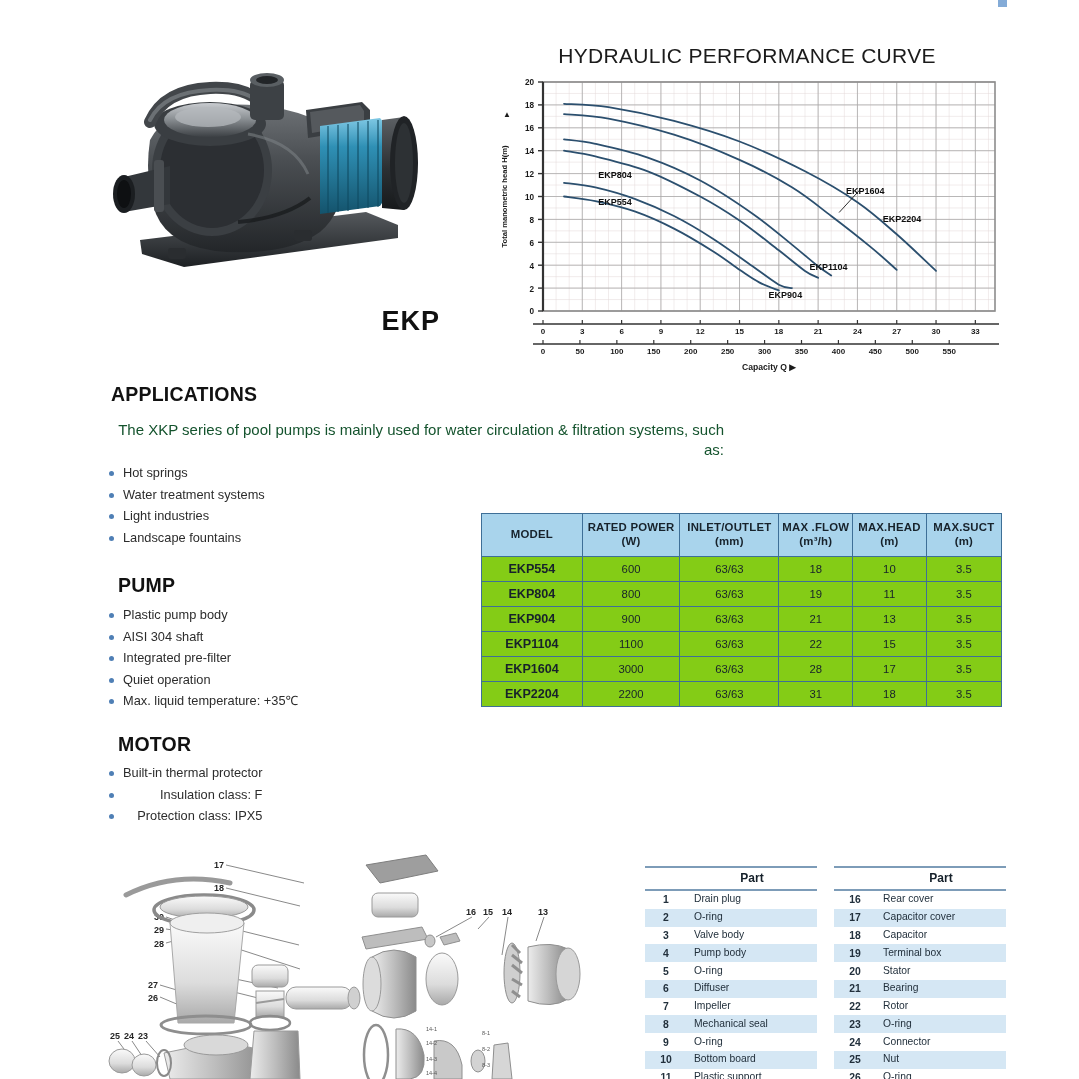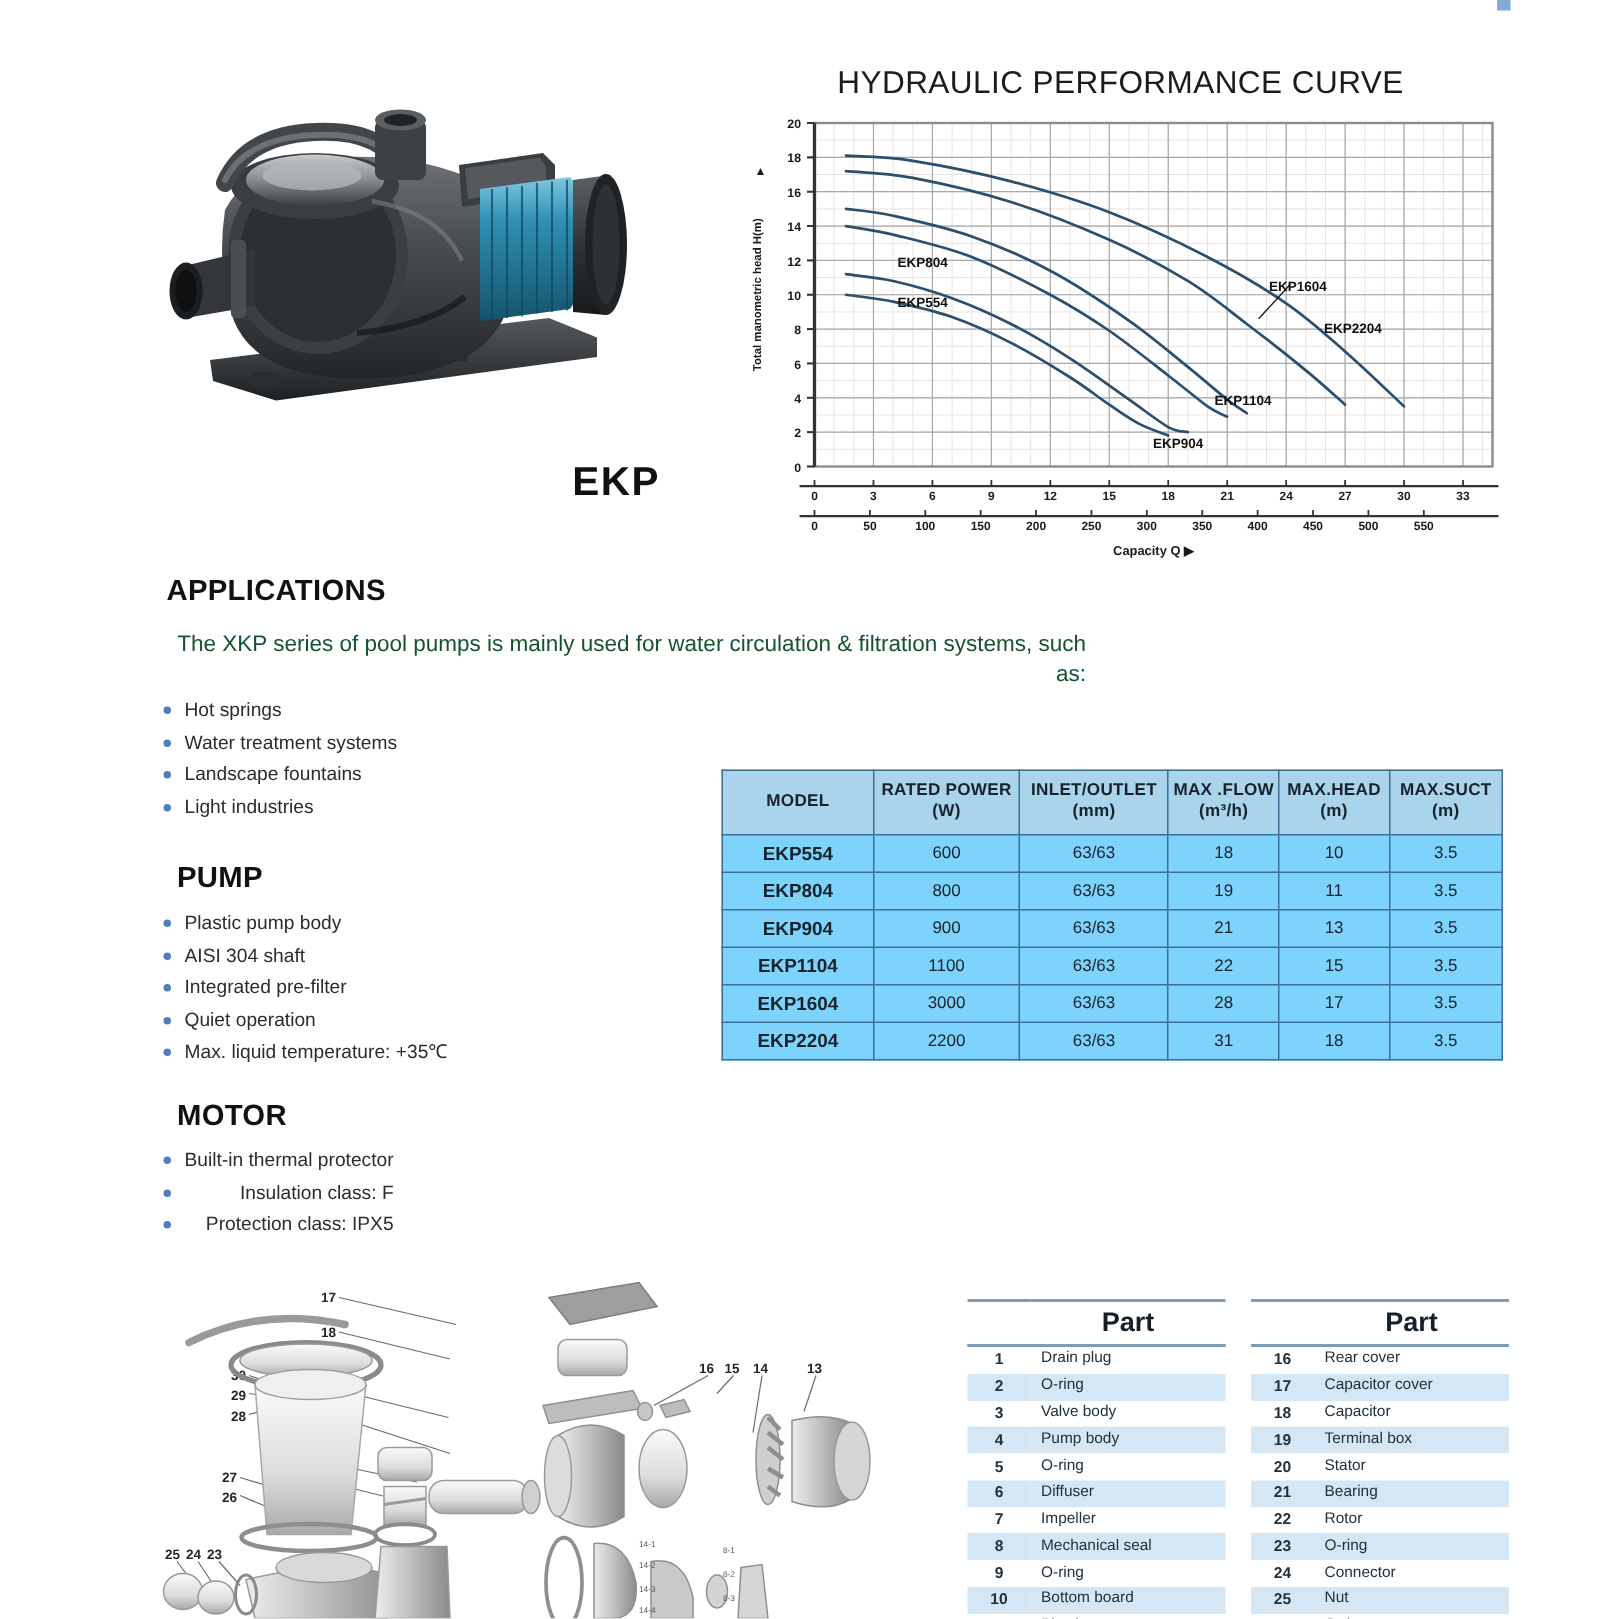--- a/index.html
+++ b/index.html
@@ -61,21 +61,21 @@
   #applications-list { left:106px; top:462px; }
   #pump-title { position:absolute; left:118px; top:574px; }
   #pump-list { left:106px; top:604px; }
   #motor-title { position:absolute; left:118px; top:733px; }
   #motor-list { left:106px; top:762px;text-align:right; }
 
   
   .spec-table {
     position:absolute; left:481px; top:513px;
     border-collapse:collapse; width:521px;
-    background:#7dd3fc;
+    background:#84cc16;
   }
   .spec-table th, .spec-table td {
     border:1px solid #3e6f97; text-align:center; color:#17222b;
   }
   .spec-table thead th {
     background:#a9d4ec; font-size:11.4px; font-weight:bold;
     padding:6px 2px 7px; line-height:1.25; letter-spacing:.2px;
   }
   .spec-table tbody td { font-size:11.3px; padding:5px 2px; }
   .spec-table tbody td.model { font-weight:bold; font-size:12.6px; }
@@ -87,21 +87,21 @@
   .col-suct  { width:76px; }
 
   
   .exploded { position:absolute; left:104px; top:845px; width:530px; height:234px; }
   .exploded svg { width:100%; height:100%; display:block; }
 
   
   .parts-wrap { position:absolute; left:645px; top:866px; width:362px; display:flex; gap:17px; }
   .parts-tbl { border-collapse:collapse; width:172px; }
   .parts-tbl thead th {
-    font-size:18px; font-weight:bold; color:#15202a; text-align:center;
+    font-size:12px; font-weight:bold; color:#15202a; text-align:center;
     border-top:2.5px solid #7d9cb8; border-bottom:2.5px solid #7d9cb8;
     padding:3px 0 4px;
   }
   .parts-tbl thead th.num-h { border-top:2.5px solid #7d9cb8; border-bottom:2.5px solid #7d9cb8; }
   .parts-tbl td {
     font-size:10.3px; color:#22303c; padding:2.4px 0; line-height:1.25;
   }
   .parts-tbl td.num { width:42px; text-align:center; font-weight:bold; font-size:10.4px; }
   .parts-tbl td.nm { padding-left:7px;margin-left:33px; }
   .parts-tbl tbody tr:nth-child(even) td { background:#d5e7f4; }
@@ -370,22 +370,22 @@
           <text x="414.9797101449275" y="147.69" text-anchor="middle" font-size="9" font-weight="bold" fill="#0f0f0f" font-family="'Liberation Sans',sans-serif">EKP2204</text>
         </g>
     </svg>
   </div>
 
   <div class="sec-title" id="applications-title">APPLICATIONS</div>
   <div class="apps-intro">The XKP series of pool pumps is mainly used for water circulation &amp; filtration systems, such as:</div>
   <ul class="bullets" id="applications-list">
     <li>Hot springs</li>
     <li>Water treatment systems</li>
+    <li>Light industries</li>
     <li>Landscape fountains</li>
-    <li>Light industries</li>
   </ul>
 
   <div class="sec-title" id="pump-title">PUMP</div>
   <ul class="bullets" id="pump-list">
     <li>Plastic pump body</li>
     <li>AISI 304 shaft</li>
     <li>Integrated pre-filter</li>
     <li>Quiet operation</li>
     <li>Max. liquid temperature: +35℃</li>
   </ul>

